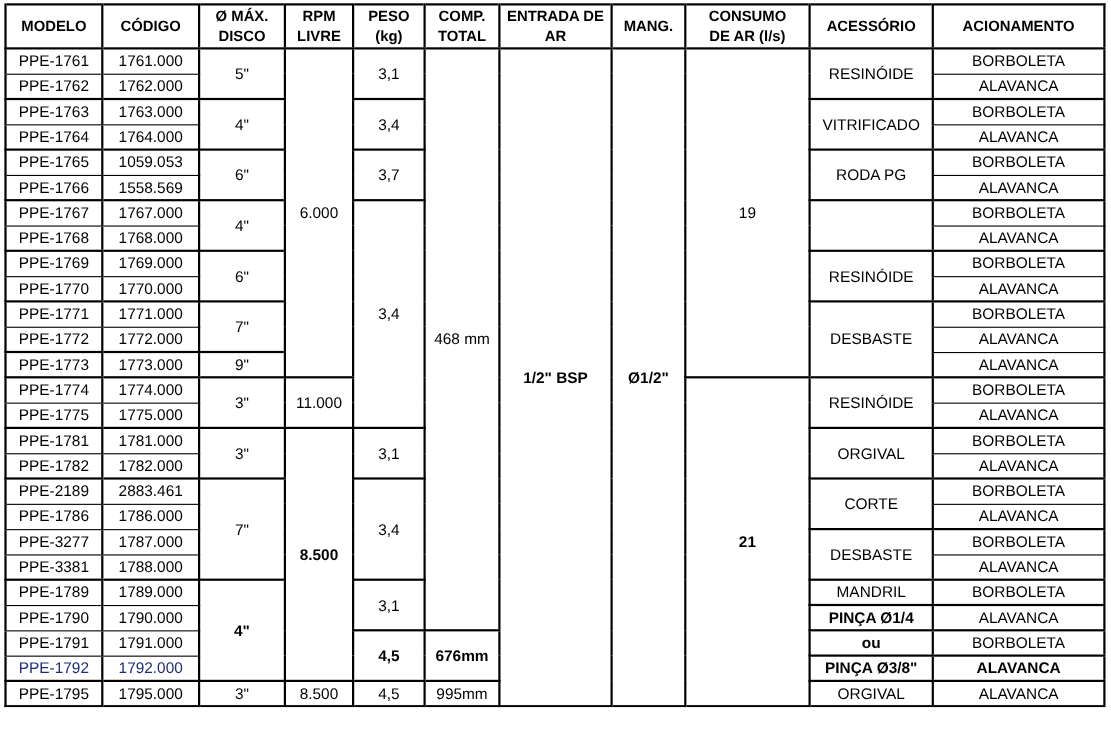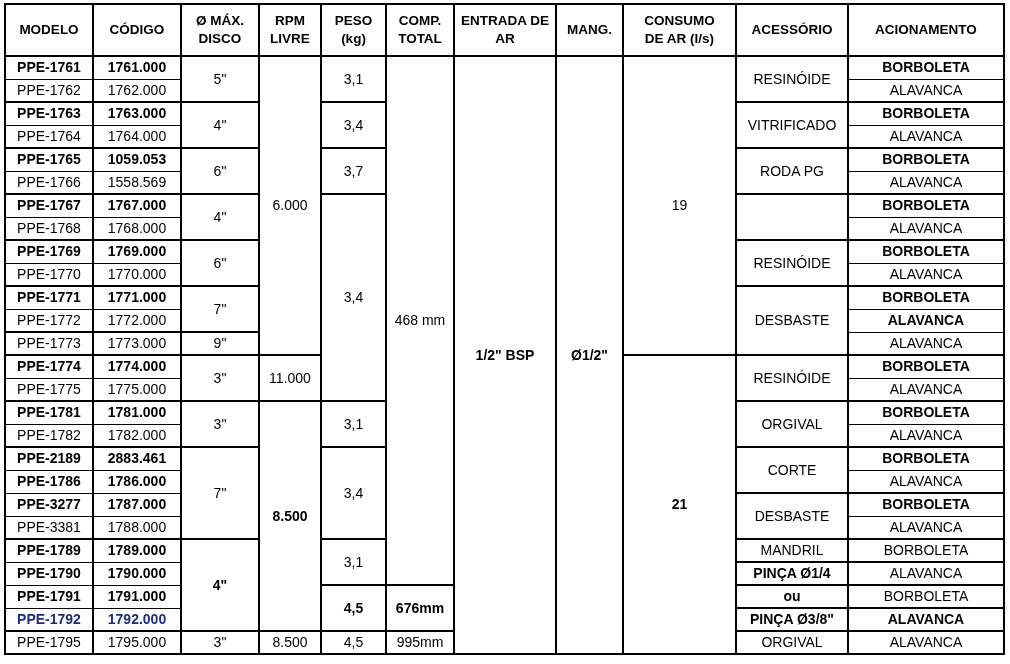--- a/index.html
+++ b/index.html
@@ -4,25 +4,25 @@
 <style>
   html,body{background:#fff;}
   body{margin:0;padding:3px 0 0 4px;font-family:"Liberation Sans",sans-serif;}
   table{border-collapse:collapse;table-layout:fixed;width:1000px;border:2px solid #000;}
   th,td{overflow:hidden;}
   th{border-left:2px solid #000;border-bottom:2px solid #000;font-size:13.5px;font-weight:bold;
      text-align:center;vertical-align:middle;padding:1px 2px;line-height:1.3;color:#000;}
   th span{display:block;}
   td{border-left:2px solid #000;border-bottom:2px solid #000;font-size:14px;color:#000;
      text-align:center;vertical-align:middle;padding:0 2px;line-height:1.2;}
-  tr.h{height:52px;}
+  tr.h{height:40px;}
   tr.r{height:23px;}
-  td.tb{border-bottom-width:1px;font-weight:bold;}
+  td.tb{border-bottom-width:1px;}
   .b{font-weight:bold;}
-  .hl{font-weight:bold;color:var(--hl,#1e2d78);}
+  .hl{font-weight:normal;color:var(--hl,#1e2d78);}
 </style>
 </head>
 <body>
 
 <table>
   <colgroup>
     <col style="width:88px">
       <col style="width:88px">
       <col style="width:78px">
       <col style="width:62px">

